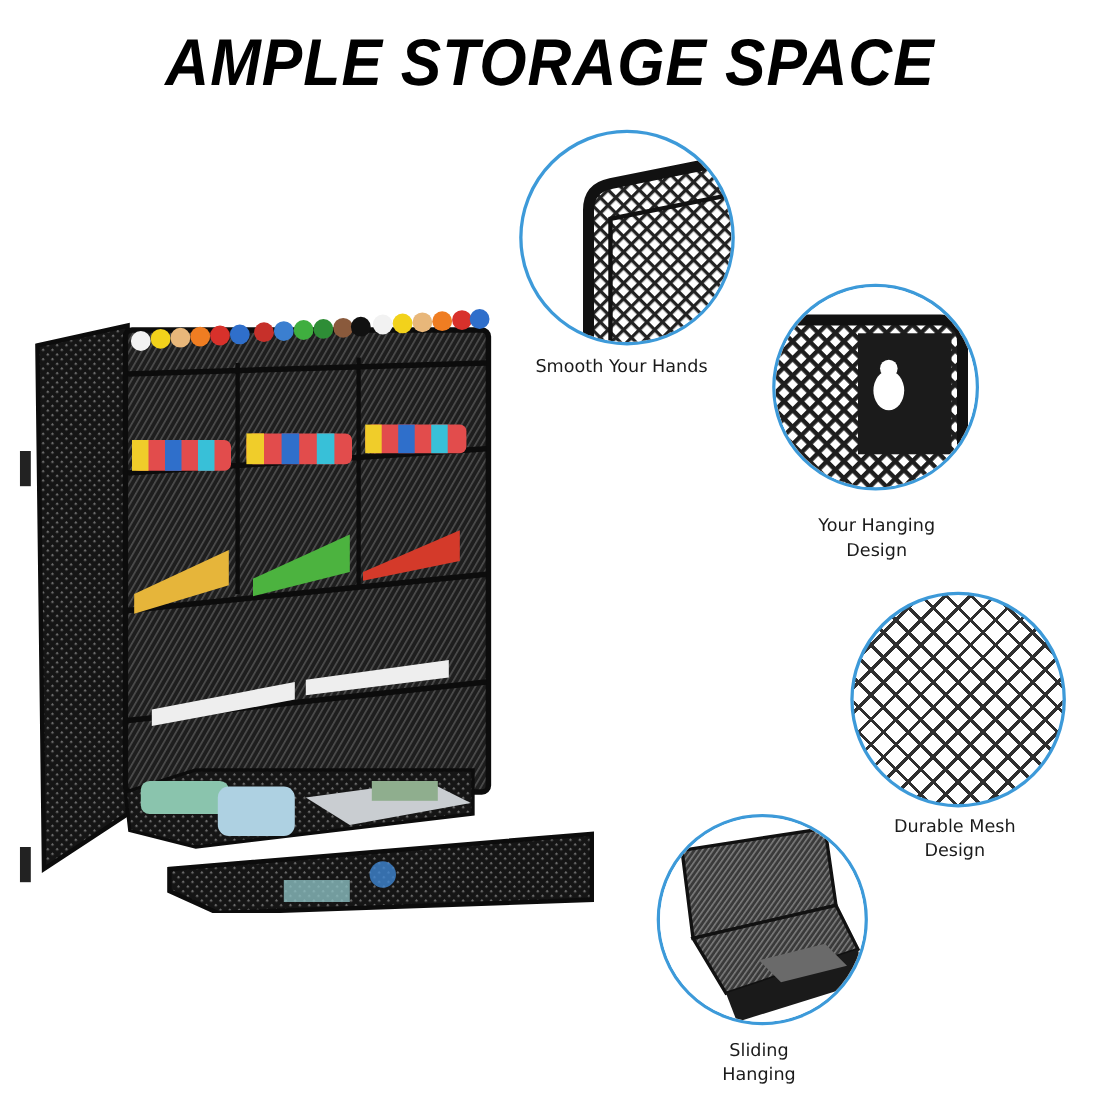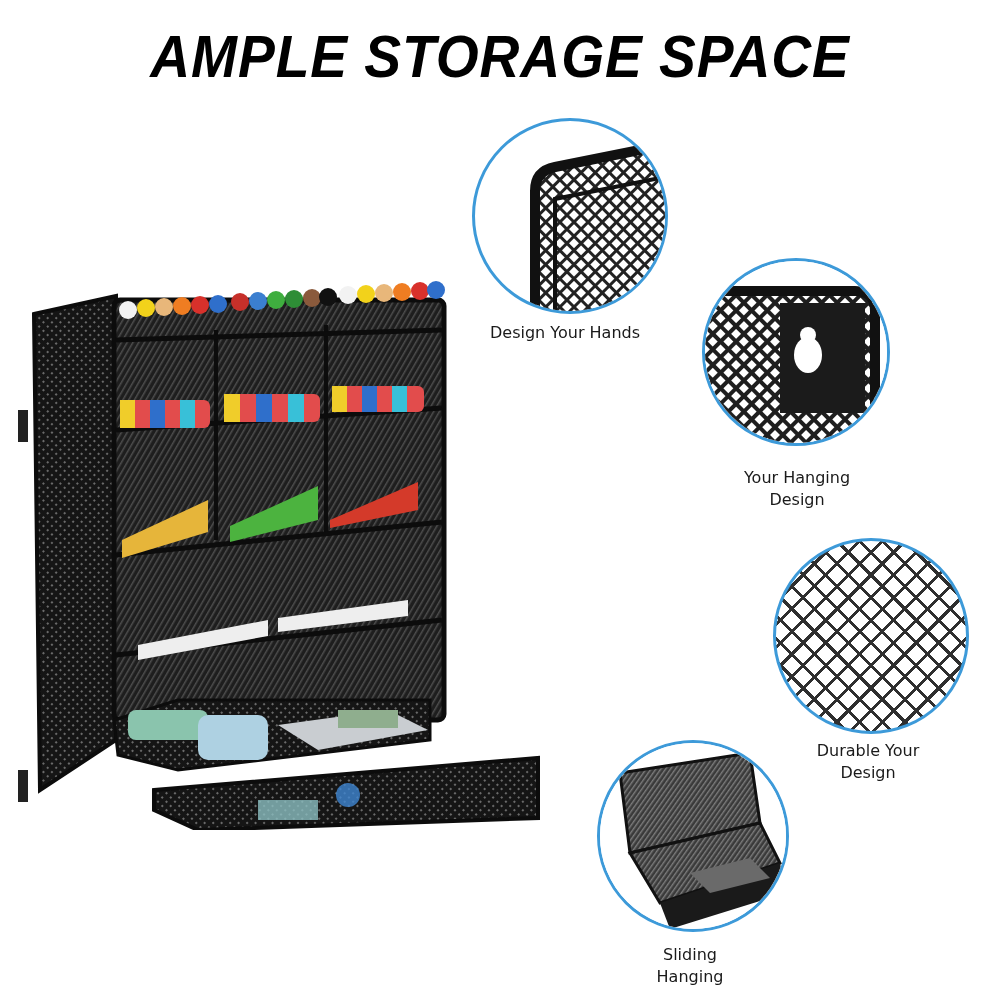--- a/index.html
+++ b/index.html
@@ -119,21 +119,21 @@
         <rect width="10" height="3" fill="#222"></rect>
           <rect width="3" height="10" fill="#222"></rect>
       </pattern>
     </defs>
     <path d="M60 190 L60 70 Q60 50 80 46 L190 24 L190 190 Z" fill="url(#m1)"></path>
     <path d="M60 190 L60 70 Q60 50 80 46 L190 24" fill="none" stroke="#111" stroke-width="10" stroke-linejoin="round"></path>
     <path d="M80 190 L80 78 L190 56" fill="none" stroke="#111" stroke-width="4"></path>
   </svg>
 </div>
 <div class="caption" style="left:465px; top:322px; width:200px;">
-  <span>Design Your Hands</span>
+  <span>Smooth Your Hands</span>
 </div>
 
 <div class="circle" style="left:702px; top:258px; width:182px; height:182px;">
   <svg width="182" height="182" viewBox="0 0 182 182">
     <defs>
       <pattern id="m2" width="11" height="11" patternUnits="userSpaceOnUse" patternTransform="rotate(45)">
         <rect width="11" height="11" fill="#fff"></rect>
         <rect width="11" height="4" fill="#1e1e1e"></rect>
           <rect width="4" height="11" fill="#1e1e1e"></rect>
       </pattern>
@@ -146,21 +146,21 @@
     <ellipse cx="103" cy="94" rx="14" ry="18" fill="#fff"></ellipse>
   </svg>
 </div>
 <div class="caption" style="left:712px; top:467px; width:170px;">
   <span>Your Hanging</span>
   <span>Design</span>
 </div>
 
 <div class="circle mesh" style="left:773px; top:538px; width:190px; height:190px;"></div>
 <div class="caption" style="left:783px; top:740px; width:170px;">
-  <span>Durable Your</span>
+  <span>Durable Mesh</span>
   <span>Design</span>
 </div>
 
 <div class="circle" style="left:597px; top:740px; width:186px; height:186px;">
   <svg width="186" height="186" viewBox="0 0 186 186">
     <defs>
       <pattern id="m3" width="4" height="4" patternUnits="userSpaceOnUse" patternTransform="rotate(35)">
         <rect width="4" height="4" fill="#3a3a3a"></rect>
         <rect width="1.4" height="4" fill="#7c7c7c"></rect>
       </pattern>

